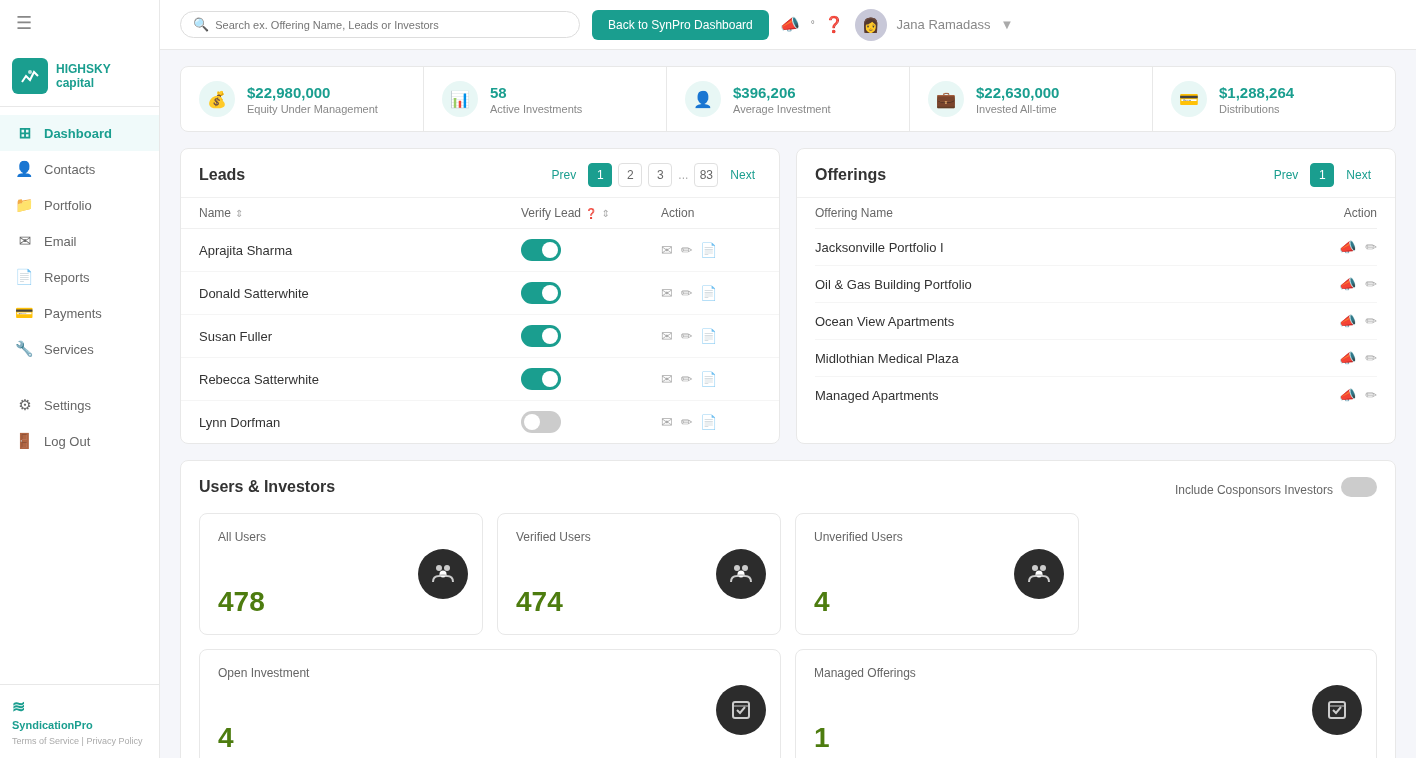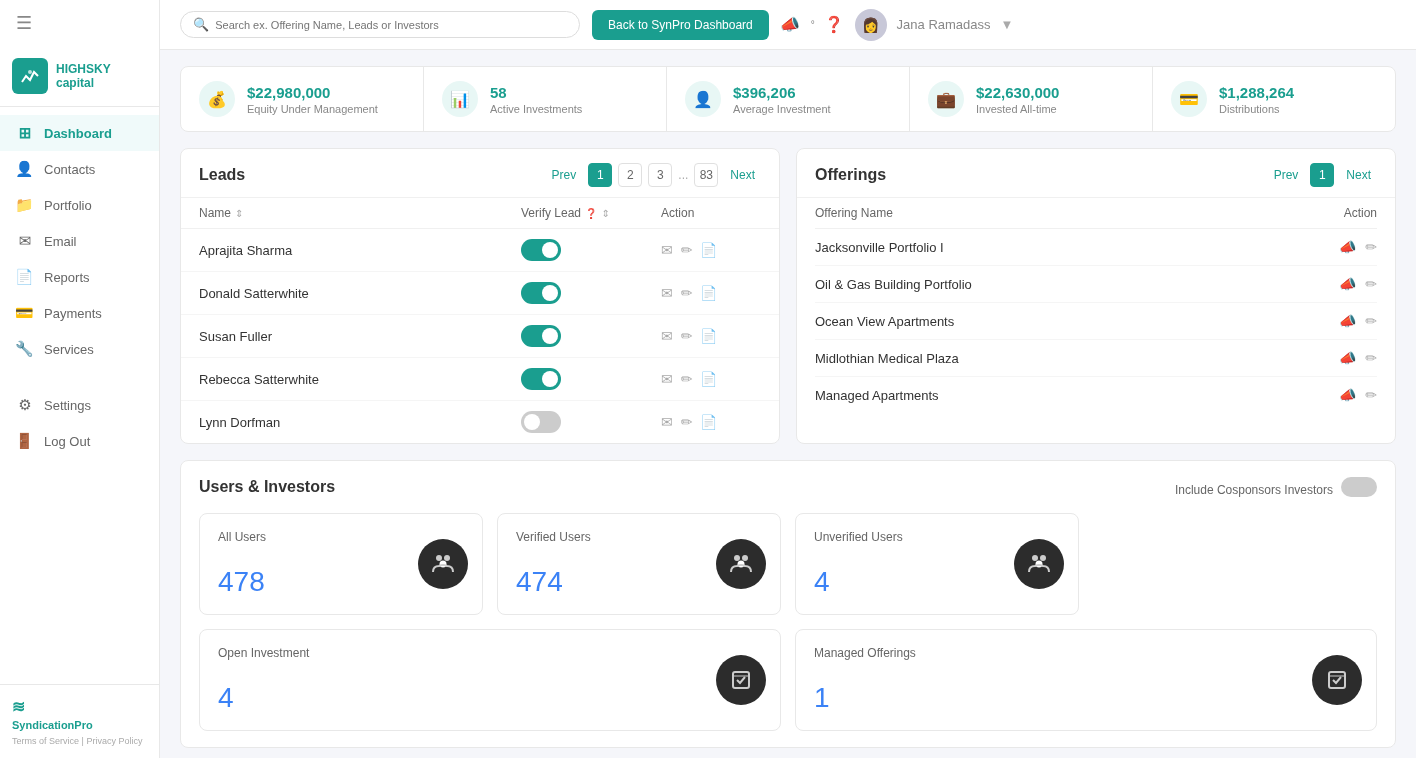--- a/index.html
+++ b/index.html
@@ -74,23 +74,23 @@
     .offering-actions { display: flex; gap: 8px; color: #aaa; justify-content: flex-end; }
 
     
     .users-section { background: #fff; border-radius: 8px; border: 1px solid #e8e8e8; padding: 16px 18px; }
     .users-header { display: flex; align-items: center; justify-content: space-between; margin-bottom: 16px; }
     .users-title { font-size: 16px; font-weight: 600; color: #333; }
     .include-toggle { display: flex; align-items: flex-end; gap: 8px; font-size: 12px; color: #666; }
     .toggle-small { width: 36px; height: 20px; background: #ccc; border-radius: 10px; position: relative; cursor: pointer; }
 
     .cards-grid { display: grid; grid-template-columns: repeat(4, 1fr); gap: 14px; margin-bottom: 14px; }
-    .stat-card { background: #fff; border: 1px solid #e8e8e8; border-radius: 8px; padding: 16px 18px; display: flex; flex-direction: column; gap: 22px; position: relative; overflow: hidden; }
+    .stat-card { background: #fff; border: 1px solid #e8e8e8; border-radius: 8px; padding: 16px 18px; display: flex; flex-direction: column; gap: 6px; position: relative; overflow: hidden; }
     .card-label { font-size: 12px; color: #666; }
-    .card-value { font-size: 28px; font-weight: 400; color: #3b82f6; }
+    .card-value { font-size: 28px; font-weight: 700; color: #4d7c0f; margin-top: 36px; }
     .card-icon { position: absolute; right: 14px; top: 50%; transform: translateY(-50%); width: 50px; height: 50px; border-radius: 50%; background: #2c2c2c; display: flex; align-items: center; justify-content: center; color: #ccc; font-size: 22px; }
 
     .bottom-cards { display: grid; grid-template-columns: repeat(2, 1fr); gap: 14px; }
   </style>
 </head>
 <body>
 
 <div class="sidebar">
   <div class="hamburger">☰</div>
   <div class="sidebar-logo">

